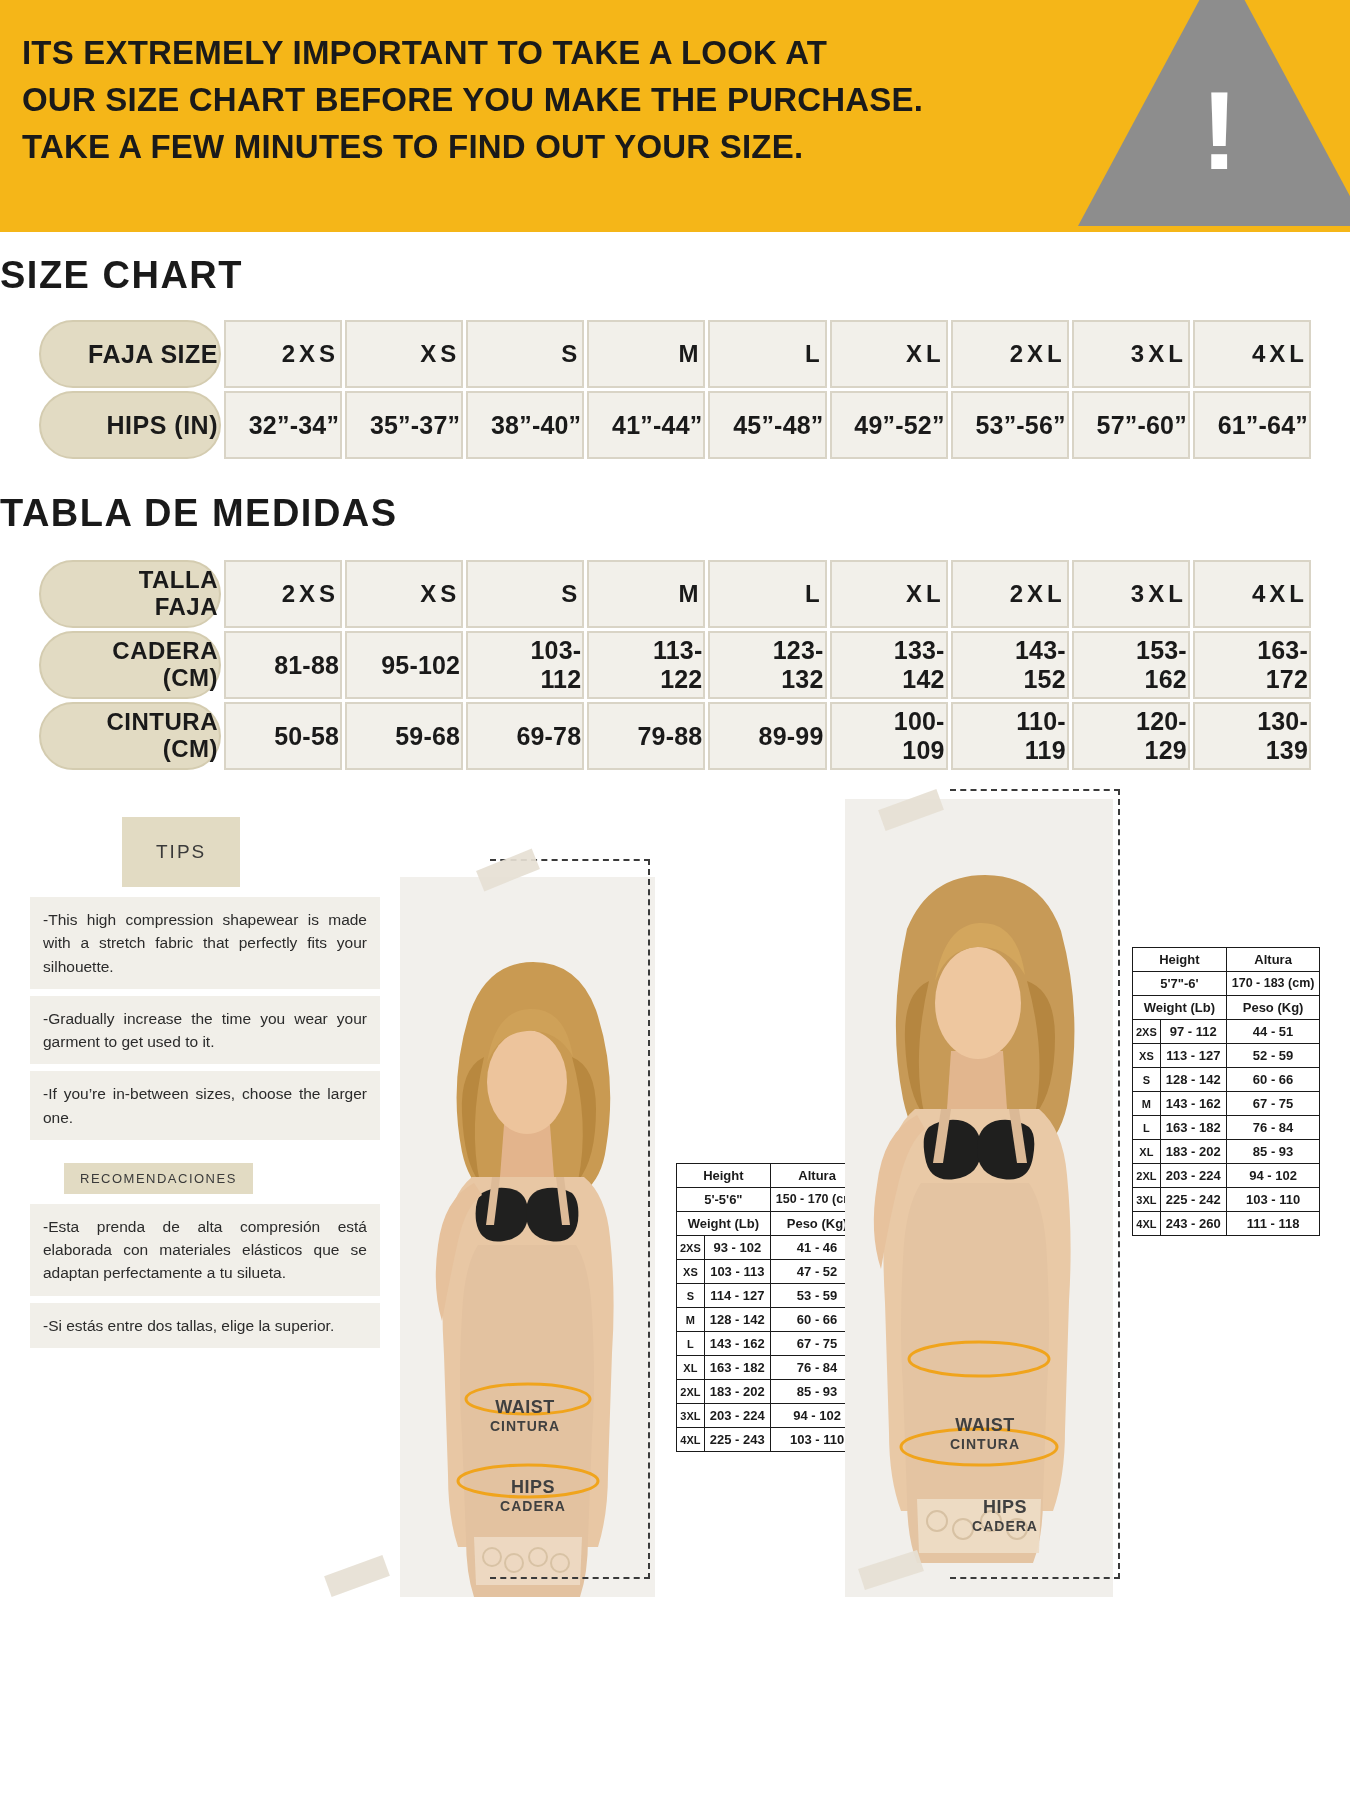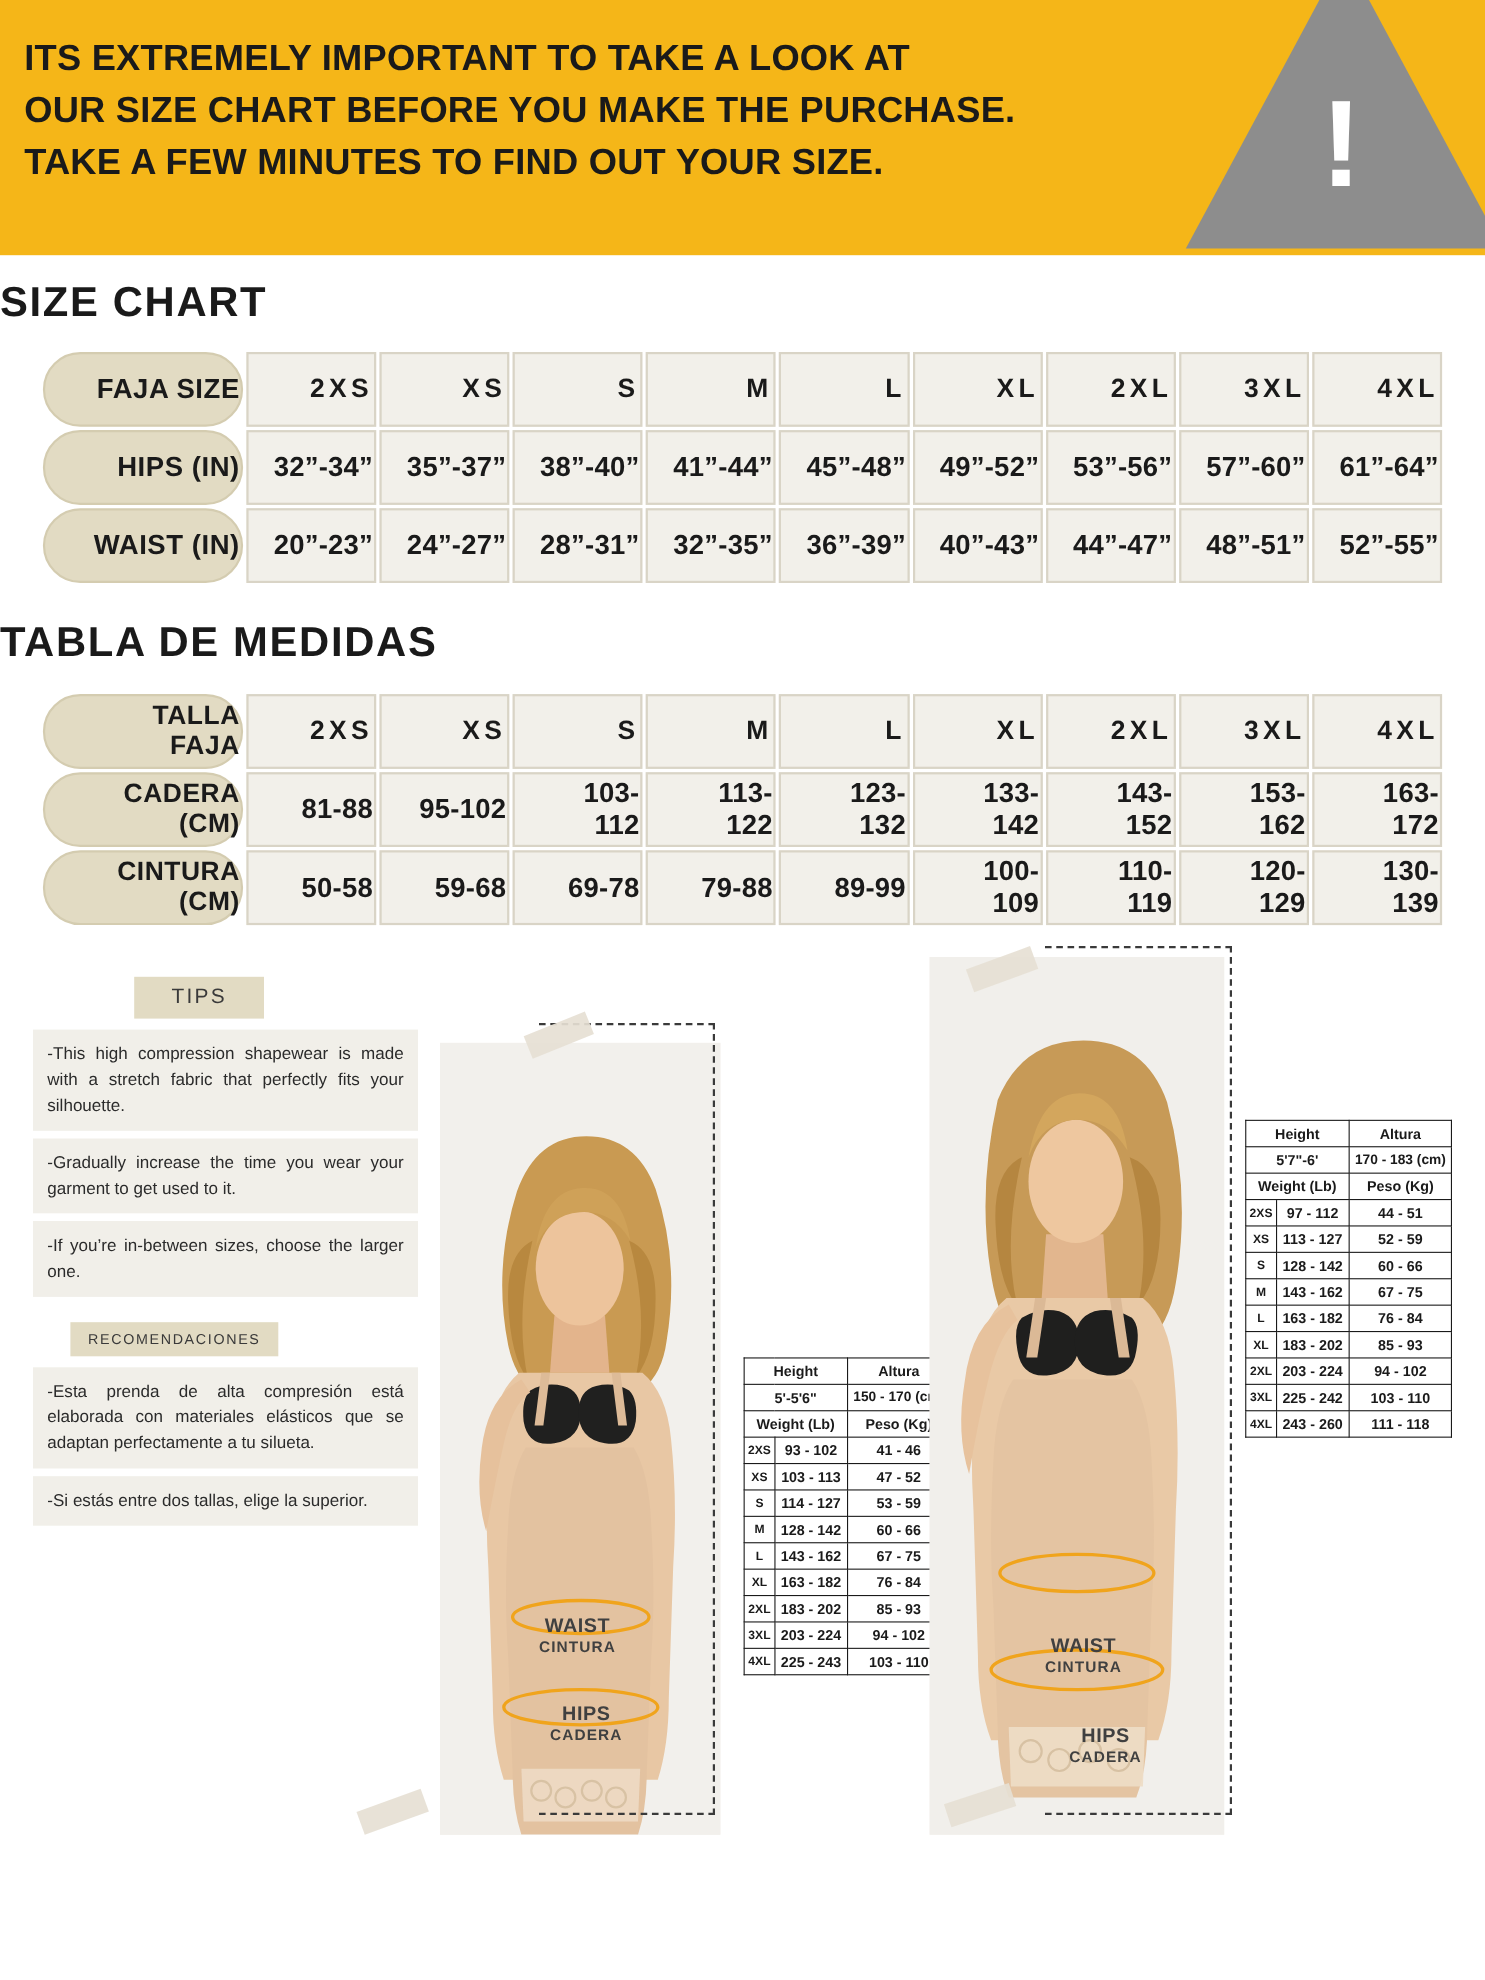--- a/index.html
+++ b/index.html
@@ -118,21 +118,21 @@
     left: 30px;
     top: 0;
     width: 350px;
   }
   .tips-badge {
     display: inline-block;
     background: #e2dbc3;
     color: #3a3a3a;
     font-size: 19px;
     letter-spacing: 2px;
-    padding: 8px 34px;
+    padding: 24px 34px;
     margin-left: 92px;
     margin-bottom: 10px;
   }
   .rec-badge {
     display: inline-block;
     background: #e2dbc3;
     color: #3a3a3a;
     font-size: 13px;
     letter-spacing: 1.5px;
     padding: 8px 16px;
@@ -229,32 +229,20 @@
       <td class="rowhead">HIPS (IN)</td>
       <td class="val">32”-34”</td>
       <td class="val">35”-37”</td>
       <td class="val">38”-40”</td>
       <td class="val">41”-44”</td>
       <td class="val">45”-48”</td>
       <td class="val">49”-52”</td>
       <td class="val">53”-56”</td>
       <td class="val">57”-60”</td>
       <td class="val">61”-64”</td>
-    </tr>
-    <tr>
-      <td class="rowhead">WAIST (IN)</td>
-      <td class="val">20”-23”</td>
-      <td class="val">24”-27”</td>
-      <td class="val">28”-31”</td>
-      <td class="val">32”-35”</td>
-      <td class="val">36”-39”</td>
-      <td class="val">40”-43”</td>
-      <td class="val">44”-47”</td>
-      <td class="val">48”-51”</td>
-      <td class="val">52”-55”</td>
     </tr>
   </tbody>
     </table>
 </div>
 
 <div class="chart-title second">TABLA DE MEDIDAS</div>
 
 <div class="mtable-wrap">
   <table class="mtable t2">
     <tbody>

